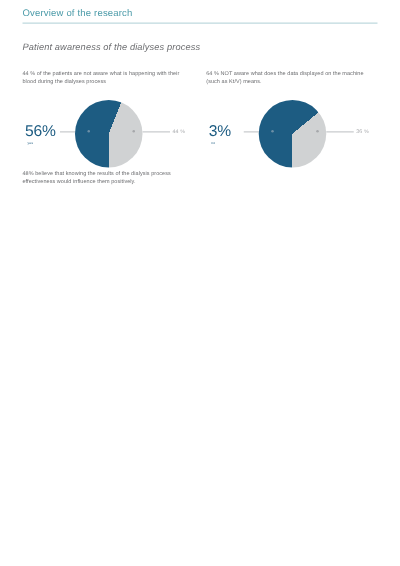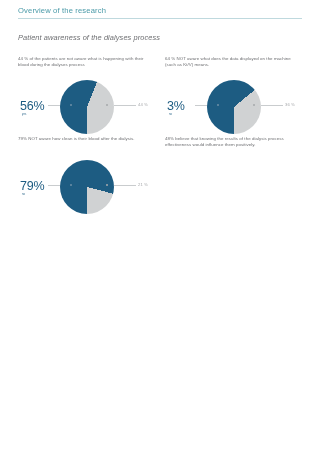--- a/index.html
+++ b/index.html
@@ -205,37 +205,20 @@
         <div class="donut-wrap">
           <div class="donut" id="pie1" style="background: conic-gradient(from 180deg, rgb(29, 92, 130) 0deg, rgb(29, 92, 130) 230.4deg, rgb(208, 210, 211) 230.4deg, rgb(208, 210, 211) 360deg);"></div>
         </div>
         <div class="dot dot-in-dark"></div>
         <div class="dot dot-in-light"></div>
         <div class="leader-right"></div>
         <div class="small-pct">36 %</div>
       </div>
     </div>
 
-    <div class="cell">
-      <div class="caption">79% NOT aware how clean is their blood after the dialysis.</div>
-      <div class="chart-row">
-        <div class="big-pct">
-          <span class="num">79%</span>
-          <span class="sub">no</span>
-        </div>
-        <div class="leader-left"></div>
-        <div class="donut-wrap">
-          <div class="donut" id="pie2" style="background: conic-gradient(from 180deg, rgb(29, 92, 130) 0deg, rgb(29, 92, 130) 284.4deg, rgb(208, 210, 211) 284.4deg, rgb(208, 210, 211) 360deg);"></div>
-        </div>
-        <div class="dot dot-in-dark"></div>
-        <div class="dot dot-in-light"></div>
-        <div class="leader-right"></div>
-        <div class="small-pct">21 %</div>
-      </div>
-    </div>
 
     <div class="cell">
       <div class="caption">48% believe that knowing the results of the dialysis process effectiveness would influence them positively.</div>
     </div>
 
   </div>
 
 
 </div>
 

